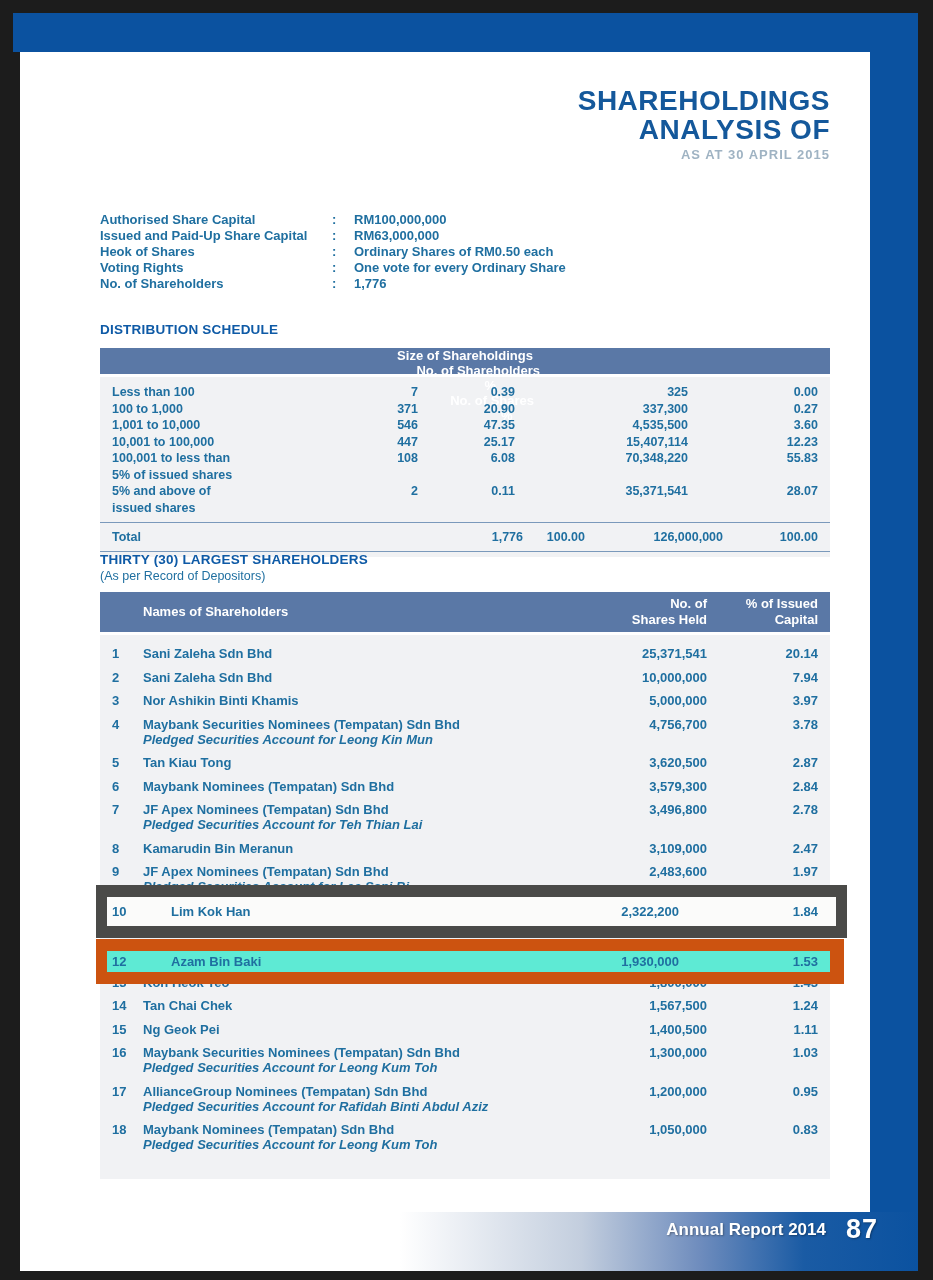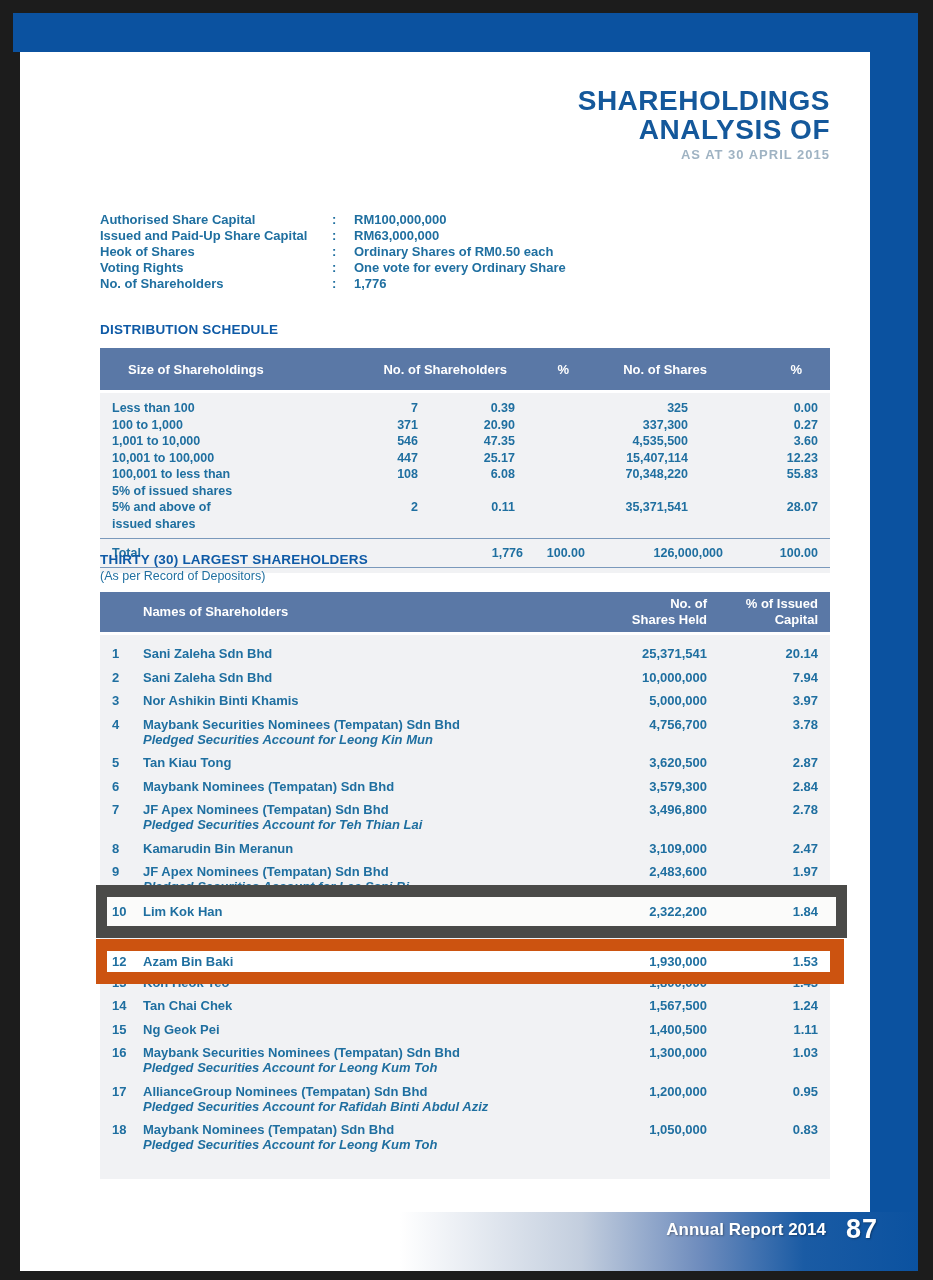--- a/index.html
+++ b/index.html
@@ -28,21 +28,21 @@
 
   
   .section { position:absolute; left:80px; width:730px; }
   .sec-heading { font-size:13.5px; font-weight:bold; color:#0e5aa6; letter-spacing:0.2px; }
   .tbl-header { background:#5a78a6; color:#ffffff; font-weight:bold; font-size:13px; display:flex; align-items:center; }
   .tbl-body { background:#f1f2f4; margin-top:3px; }
 
   
   .dist { top:270px; }
   .dist .sec-heading { margin-bottom:11px; }
-  .dist .tbl-header { height:42px; padding:0 28px; }
+  .dist .tbl-header { height:26px; padding:0 8px;flex-direction:column; }
   .dist-row { display:flex; padding:0 12px; font-size:12.5px; font-weight:bold; color:#1f6fa0; line-height:16.5px;gap:35px; }
   .c-label { flex:1; text-align:left; }
   .c-sh { width:150px; text-align:right; }
   .c-p1 { width:62px; text-align:right; }
   .c-shr { width:138px; text-align:right; }
   .c-p2 { width:95px; text-align:right; }
   .dist .tbl-body { padding:7px 0 5px 0; }
   .dist-rows { padding-bottom:6px; }
   .dist-total { border-top:1.5px solid #7a99bb; border-bottom:1.5px solid #7a99bb; padding:7px 12px; font-size:12.5px; font-weight:bold; color:#1f6fa0; display:flex; }
 
@@ -60,22 +60,22 @@
   .r-name { flex:1; padding-right:6px; }
   .r-sub { font-style:italic; }
   .r-shares { width:184px; text-align:right; }
   .r-pct { width:111px; text-align:right; }
 
   
   .hl-zone { position:relative; height:90px; margin-top:-18px; }
   .hl-gray { position:absolute; z-index:2; left:-4px; top:0; width:751px; height:53px; background:#4a4a48; padding:12px 11px; }
   .hl-gray .hl-inner { background:#fbfbfa; height:29px; display:flex; align-items:center; }
   .hl-orange { position:absolute; z-index:3; left:-4px; top:54px; width:748px; height:45px; background:#cc5310; padding:12px 14px 12px 11px; }
-  .hl-orange .hl-inner { background:#ffffff; height:21px; display:flex; align-items:center; }
-  .hl-rowline { display:flex; width:100%; padding-left:5px; font-size:13px; font-weight:bold; color:#1f6fa0; line-height:15px; }
+  .hl-orange .hl-inner { background:#5eead4; height:21px; display:flex; align-items:center; }
+  .hl-rowline { display:flex; width:100%; padding-left:5px; font-size:13px; font-weight:bold; color:#1f6fa0; line-height:15px;gap:28px; }
   .hl-gray .hl-rowline { padding-right:18px; }
   .hl-orange .hl-rowline { padding-right:12px; }
 
   
   .footer-band { position:absolute; left:400px; top:1212px; width:518px; height:59px; z-index:5;
     background:linear-gradient(90deg, rgba(255,255,255,0) 0%, #c3cede 35%, #6e8cbd 58%, #1a5ba4 78%, #0b52a0 100%); }
   .footer-text { position:absolute; top:1214px; right:55px; z-index:6; display:flex; align-items:center; gap:20px;
     color:#ffffff; text-shadow:1px 1px 2px rgba(0,0,0,0.35); }
   .footer-report { font-size:17px; font-weight:bold; }
   .footer-page { font-size:27px; font-weight:bold; letter-spacing:1px; }

